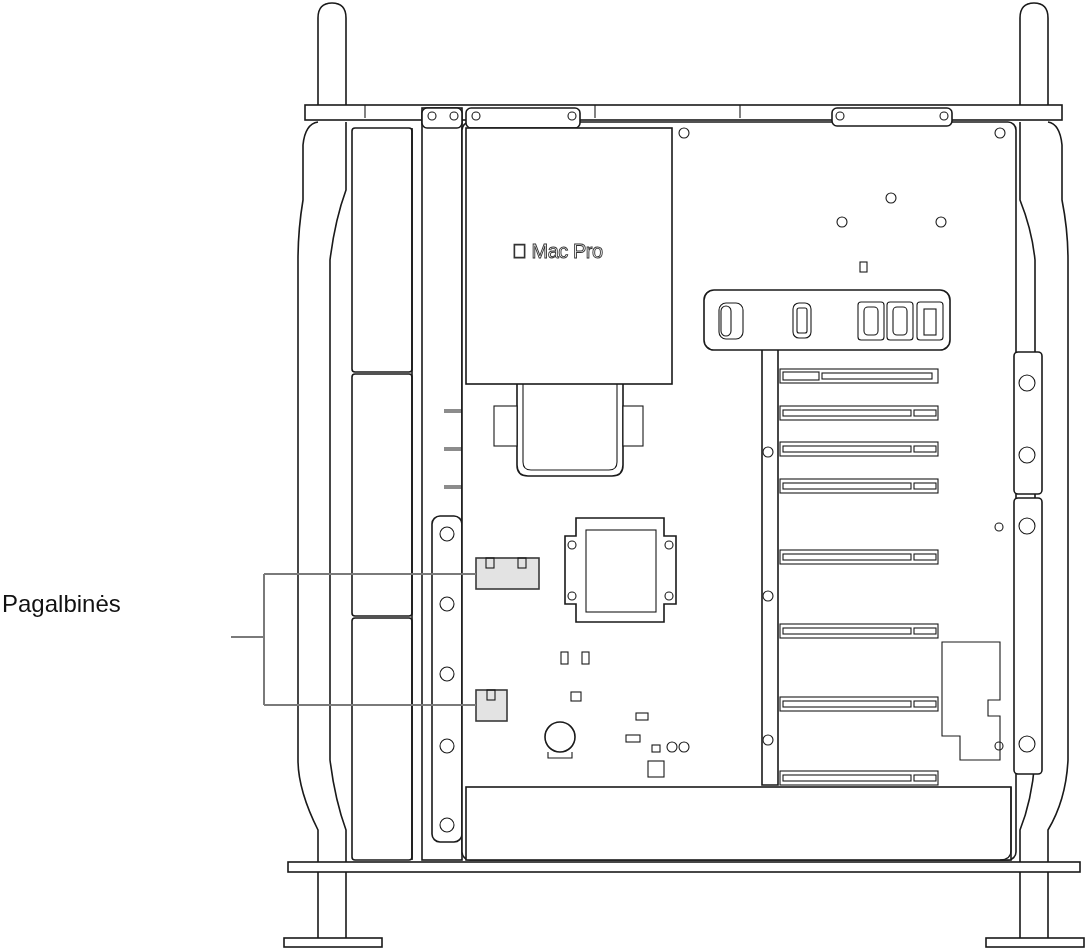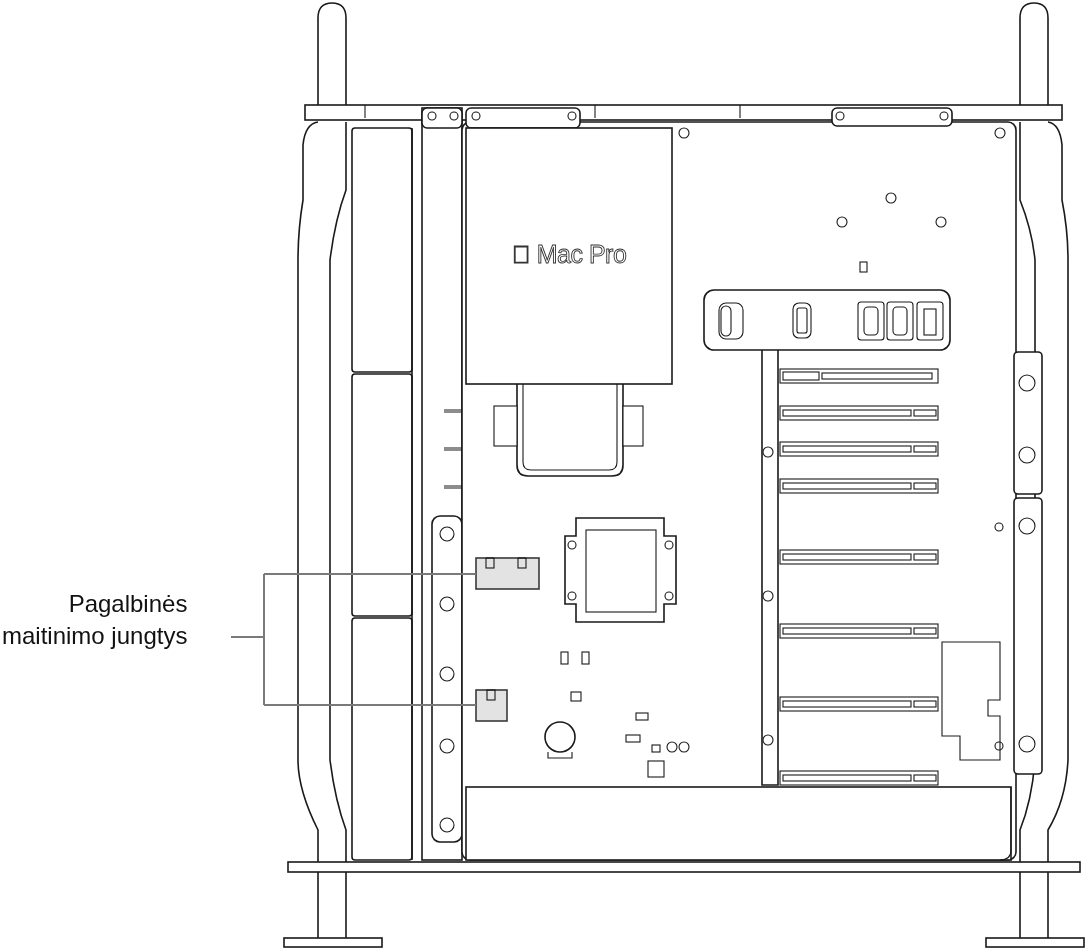--- a/index.html
+++ b/index.html
@@ -8,21 +8,21 @@
   #stage { position: absolute; left: 0; top: 0; width: 1085px; height: 950px; }
   svg .ln { fill: none; stroke: #1a1a1a; stroke-width: 1.6; }
   svg .lnw { fill: #ffffff; stroke: #1a1a1a; stroke-width: 1.6; }
   svg .thin { fill: none; stroke: #1a1a1a; stroke-width: 1.1; }
   svg .thinw { fill: #ffffff; stroke: #1a1a1a; stroke-width: 1.1; }
   svg .hl { fill: #e3e3e3; stroke: #3a3a3a; stroke-width: 1.6; }
   svg .call { fill: none; stroke: #7a7a7a; stroke-width: 2; }
   .label { position: absolute; left: 2px; top: 588px; font-size: 24px; line-height: 32px;
            color: #111111; white-space: nowrap; font-family: "Liberation Sans", sans-serif; }
   .label span { display: block; text-align: right; }
-  .brand { position: absolute; left: 512px; top: 240px; font-size: 25px; color: #ffffff;
+  .brand { position: absolute; left: 512px; top: 240px; font-size: 20px; color: #ffffff;
            -webkit-text-stroke: 0.9px #333333; letter-spacing: -0.5px;
            font-family: "Liberation Sans", sans-serif; }
 </style>
 </head>
 <body>
 
 <div id="stage">
 <svg width="1085" height="950" viewBox="0 0 1085 950" xmlns="http://www.w3.org/2000/svg">
 
   <g>
@@ -196,15 +196,14 @@
   </g>
 </svg>
 
 <div class="brand">
   <span></span>
   <span>Mac Pro</span>
 </div>
 
 <div class="label">
   <span>Pagalbinės</span>
-  <span>maitinimo jungtys</span>
 </div>
 </div>
 
 </body></html>

